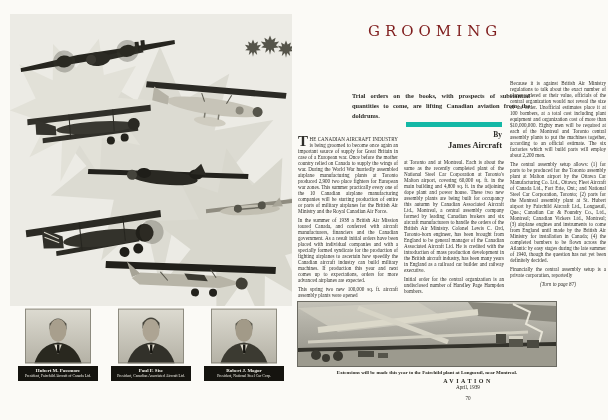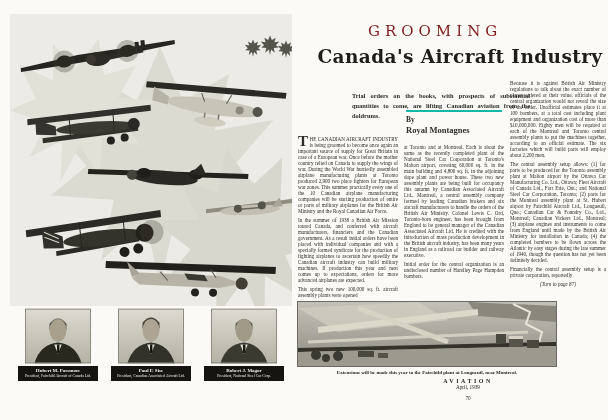--- a/index.html
+++ b/index.html
@@ -19,21 +19,21 @@
   .right-panel{position:absolute;left:296px;top:0;width:312px;height:420px;}
   .kicker{position:absolute;left:72px;top:22px;font-family:"DejaVu Serif",serif;font-size:15px;letter-spacing:5px;color:#7f1d1d;}
   .title{position:absolute;left:16px;top:46px;width:296px;text-align:center;font-family:"DejaVu Serif",serif;font-weight:bold;font-size:18.5px;letter-spacing:.4px;margin:0;}
   .deck{position:absolute;left:56px;top:85px;width:178px;font-size:6.4px;line-height:1.55;text-align:justify;font-weight:bold;color:#2c2b27;}
 
   .col{position:absolute;font-size:5.1px;line-height:1.18;text-align:justify;color:#2e2d29;}
   .col p{margin:0 0 3px;}
   .col1{left:2px;top:136px;width:100px;height:164px;overflow:hidden;}
   .col2{left:108px;top:106px;width:100px;height:196px;overflow:hidden;}
   .col3{left:214px;top:80px;width:96px;height:224px;overflow:hidden;}
-  .byline{border-top:2px solid #14b8a6;padding:4px 0 5px;text-align:left;margin:4px 2px 4px;}
+  .byline{border-top:5px solid #14b8a6;padding:4px 0 5px;text-align:right;margin:16px 2px 4px;}
   .byline .by{font-size:7.5px;font-weight:bold;}
   .byline .author{font-size:8.5px;font-weight:bold;}
   .dropcap{float:left;font-size:15px;line-height:11px;font-weight:bold;padding-right:1.5px;}
   .turn{text-align:center;font-style:italic;}
 
   .aerial{position:absolute;left:2px;top:302px;width:258px;margin:0;}
   .aerial svg{display:block;outline:1px solid #6b6a62;}
   .aerial figcaption{font-size:5px;font-weight:bold;text-align:center;margin-top:4px;color:#26251f;}
 
   .footer{position:absolute;left:72px;top:378px;width:200px;text-align:center;color:#26251f;}
@@ -195,33 +195,32 @@
         <figcaption class="plate">
           <div class="nm">Robert J. Magor</div>
           <div class="tt">President, National Steel Car Corp.</div>
         </figcaption>
       </figure>
     </div>
   </div>
 
   <div class="right-panel">
     <div class="kicker">GROOMING</div>
-    <h1 class="title">Canada's Aircraft Industry</h1>
     <p class="deck">Trial orders on the books, with prospects of substantial quantities to come, are lifting Canadian aviation from the doldrums.</p>
 
     <div class="col col1">
       <p><span class="dropcap">T</span><span>HE CANADIAN AIRCRAFT INDUSTRY is being groomed to become once again an important source of supply for Great Britain in case of a European war. Once before the mother country relied on Canada to supply the wings of war. During the World War hurriedly assembled airplane manufacturing plants at Toronto produced 2,900 two place fighters for European war zones. This summer practically every one of the 10 Canadian airplane manufacturing companies will be starting production of entire or parts of military airplanes for the British Air Ministry and the Royal Canadian Air Force.</span></p>
       <p>In the summer of 1938 a British Air Mission toured Canada, and conferred with aircraft manufacturers, financiers and the Canadian government. As a result initial orders have been placed with individual companies and with a specially formed syndicate for the production of fighting airplanes to ascertain how speedily the Canadian aircraft industry can build military machines. If production this year and next comes up to expectations, orders for more advanced airplanes are expected.</p>
       <p>This spring two new 100,000 sq. ft. aircraft assembly plants were opened</p>
     </div>
 
     <div class="col col2">
       <div class="byline">
         <div class="by">By</div>
-        <div class="author">Royal Montagnes</div>
+        <div class="author">James Aircraft</div>
       </div>
       <p>at Toronto and at Montreal. Each is about the same as the recently completed plant of the National Steel Car Corporation at Toronto's Malton airport, covering 60,000 sq. ft. in the main building and 4,800 sq. ft. in the adjoining dope plant and power house. These two new assembly plants are being built for occupancy this autumn by Canadian Associated Aircraft Ltd., Montreal, a central assembly company formed by leading Canadian brokers and six aircraft manufacturers to handle the orders of the British Air Ministry. Colonel Lewis C. Ord, Toronto-born engineer, has been brought from England to be general manager of the Canadian Associated Aircraft Ltd. He is credited with the introduction of mass production development in the British aircraft industry, has been many years in England as a railroad car builder and railway executive.</p>
       <p>Initial order for the central organization is an undisclosed number of Handley Page Hampden bombers.</p>
     </div>
 
     <div class="col col3">
       <p>Because it is against British Air Ministry regulations to talk about the exact number of planes ordered or their value, officials of the central organization would not reveal the size of the order. Unofficial estimates place it at 100 bombers, at a total cost including plant equipment and organization cost of more than $10,000,000. Eighty men will be required at each of the Montreal and Toronto central assembly plants to put the machines together, according to an official estimate. The six factories which will build parts will employ about 2,200 men.</p>
       <p>The central assembly setup allows: (1) for parts to be produced for the Toronto assembly plant at Malton airport by the Ottawa Car Manufacturing Co. Ltd., Ottawa; Fleet Aircraft of Canada Ltd., Fort Erie, Ont.; and National Steel Car Corporation, Toronto; (2) parts for the Montreal assembly plant at St. Hubert airport by Fairchild Aircraft Ltd., Longueuil, Que.; Canadian Car &amp; Foundry Co., Ltd., Montreal; Canadian Vickers Ltd., Montreal; (3) airplane engines and instruments to come from England until made by the British Air Ministry for installation in Canada; (4) the completed bombers to be flown across the Atlantic by easy stages during the late summer of 1940, though the question has not yet been definitely decided.</p>
       <p>Financially the central assembly setup is a private corporation, reportedly</p>
       <p class="turn">(Turn to page 87)</p>

